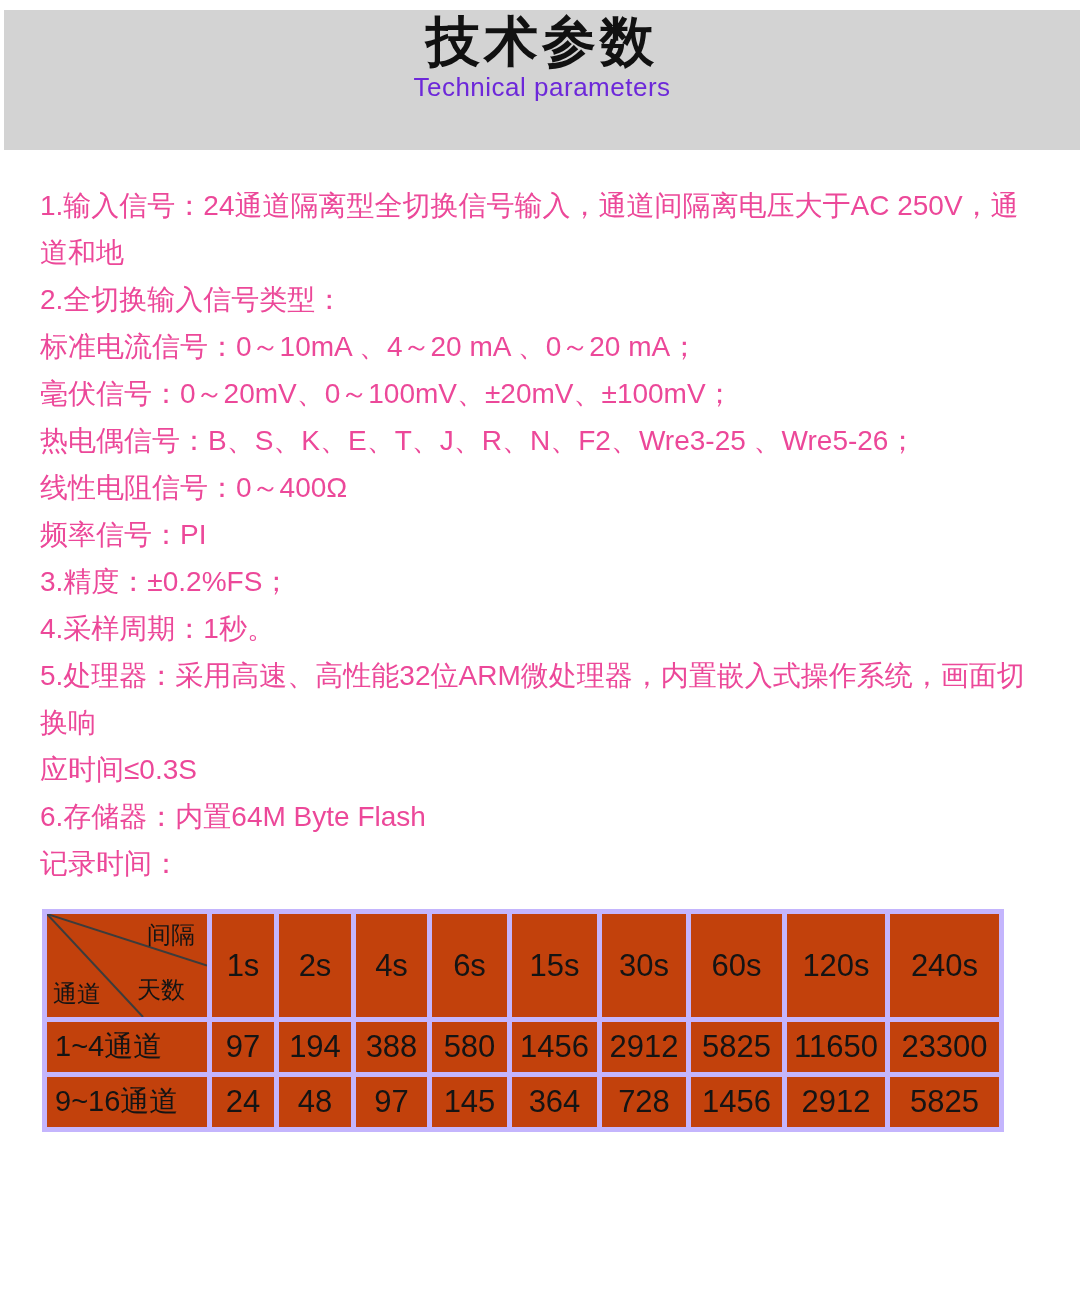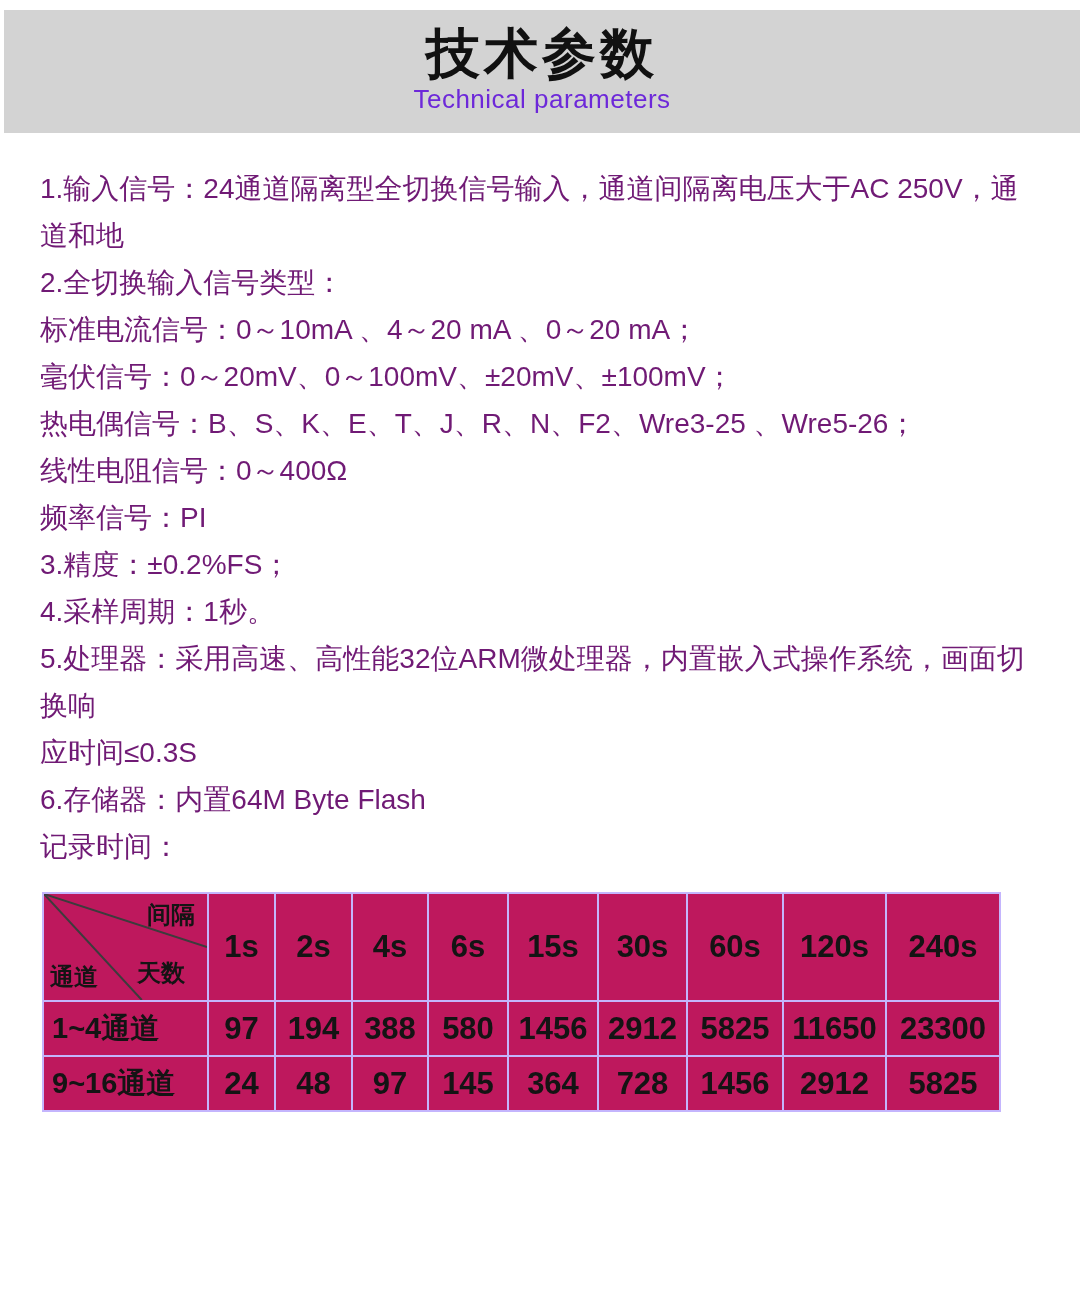--- a/index.html
+++ b/index.html
@@ -6,24 +6,24 @@
   html, body { background: #ffffff; }
   body {
     width: 1080px;
     height: 1297px;
     font-family: "Liberation Sans", "DejaVu Sans", sans-serif;
     color: #1a1a1a;
     overflow: hidden;
   }
   .banner {
     margin: 10px 0 0 4px;
-    height: 123px;
+    height: 140px;
     background: #d3d3d3;
     text-align: center;
-    padding-top: 14px;
+    padding-top: 2px;
   }
   .banner h1 {
     font-size: 54px;
     font-weight: bold;
     letter-spacing: 4px;
     color: #111;
     line-height: 58px;
   }
   .banner .subtitle {
     font-size: 26px;
@@ -32,36 +32,36 @@
     letter-spacing: 0.5px;
   }
   .content {
     padding: 0 40px;
     margin-top: 32px;
   }
   .content p {
     font-size: 28px;
     line-height: 47px;
     white-space: pre-wrap;
-    color: #701a75;
+    color: #ec4899;
   }
   table.record {
     border-collapse: collapse;
     table-layout: fixed;
     width: 957px;
     margin: 22px 0 0 42px;
   }
   table.record td, table.record th {
-    border: 2px solid #c4b5fd;
+    border: 5px solid #c4b5fd;
     text-align: center;
     vertical-align: middle;
-    font-weight: bold;
+    font-weight: normal;
     font-size: 31px;
     color: #141414;
-    background: #be185d;
+    background: #c2410c;
   }
   table.record tr.head td, table.record tr.head th { height: 108px; }
   table.record tr.data td { height: 55px; margin-top: 28px; }
   table.record td.rowlabel {
     text-align: left;
     padding-left: 8px;
     font-size: 29px;
     white-space: nowrap;
   }
   td.corner {

